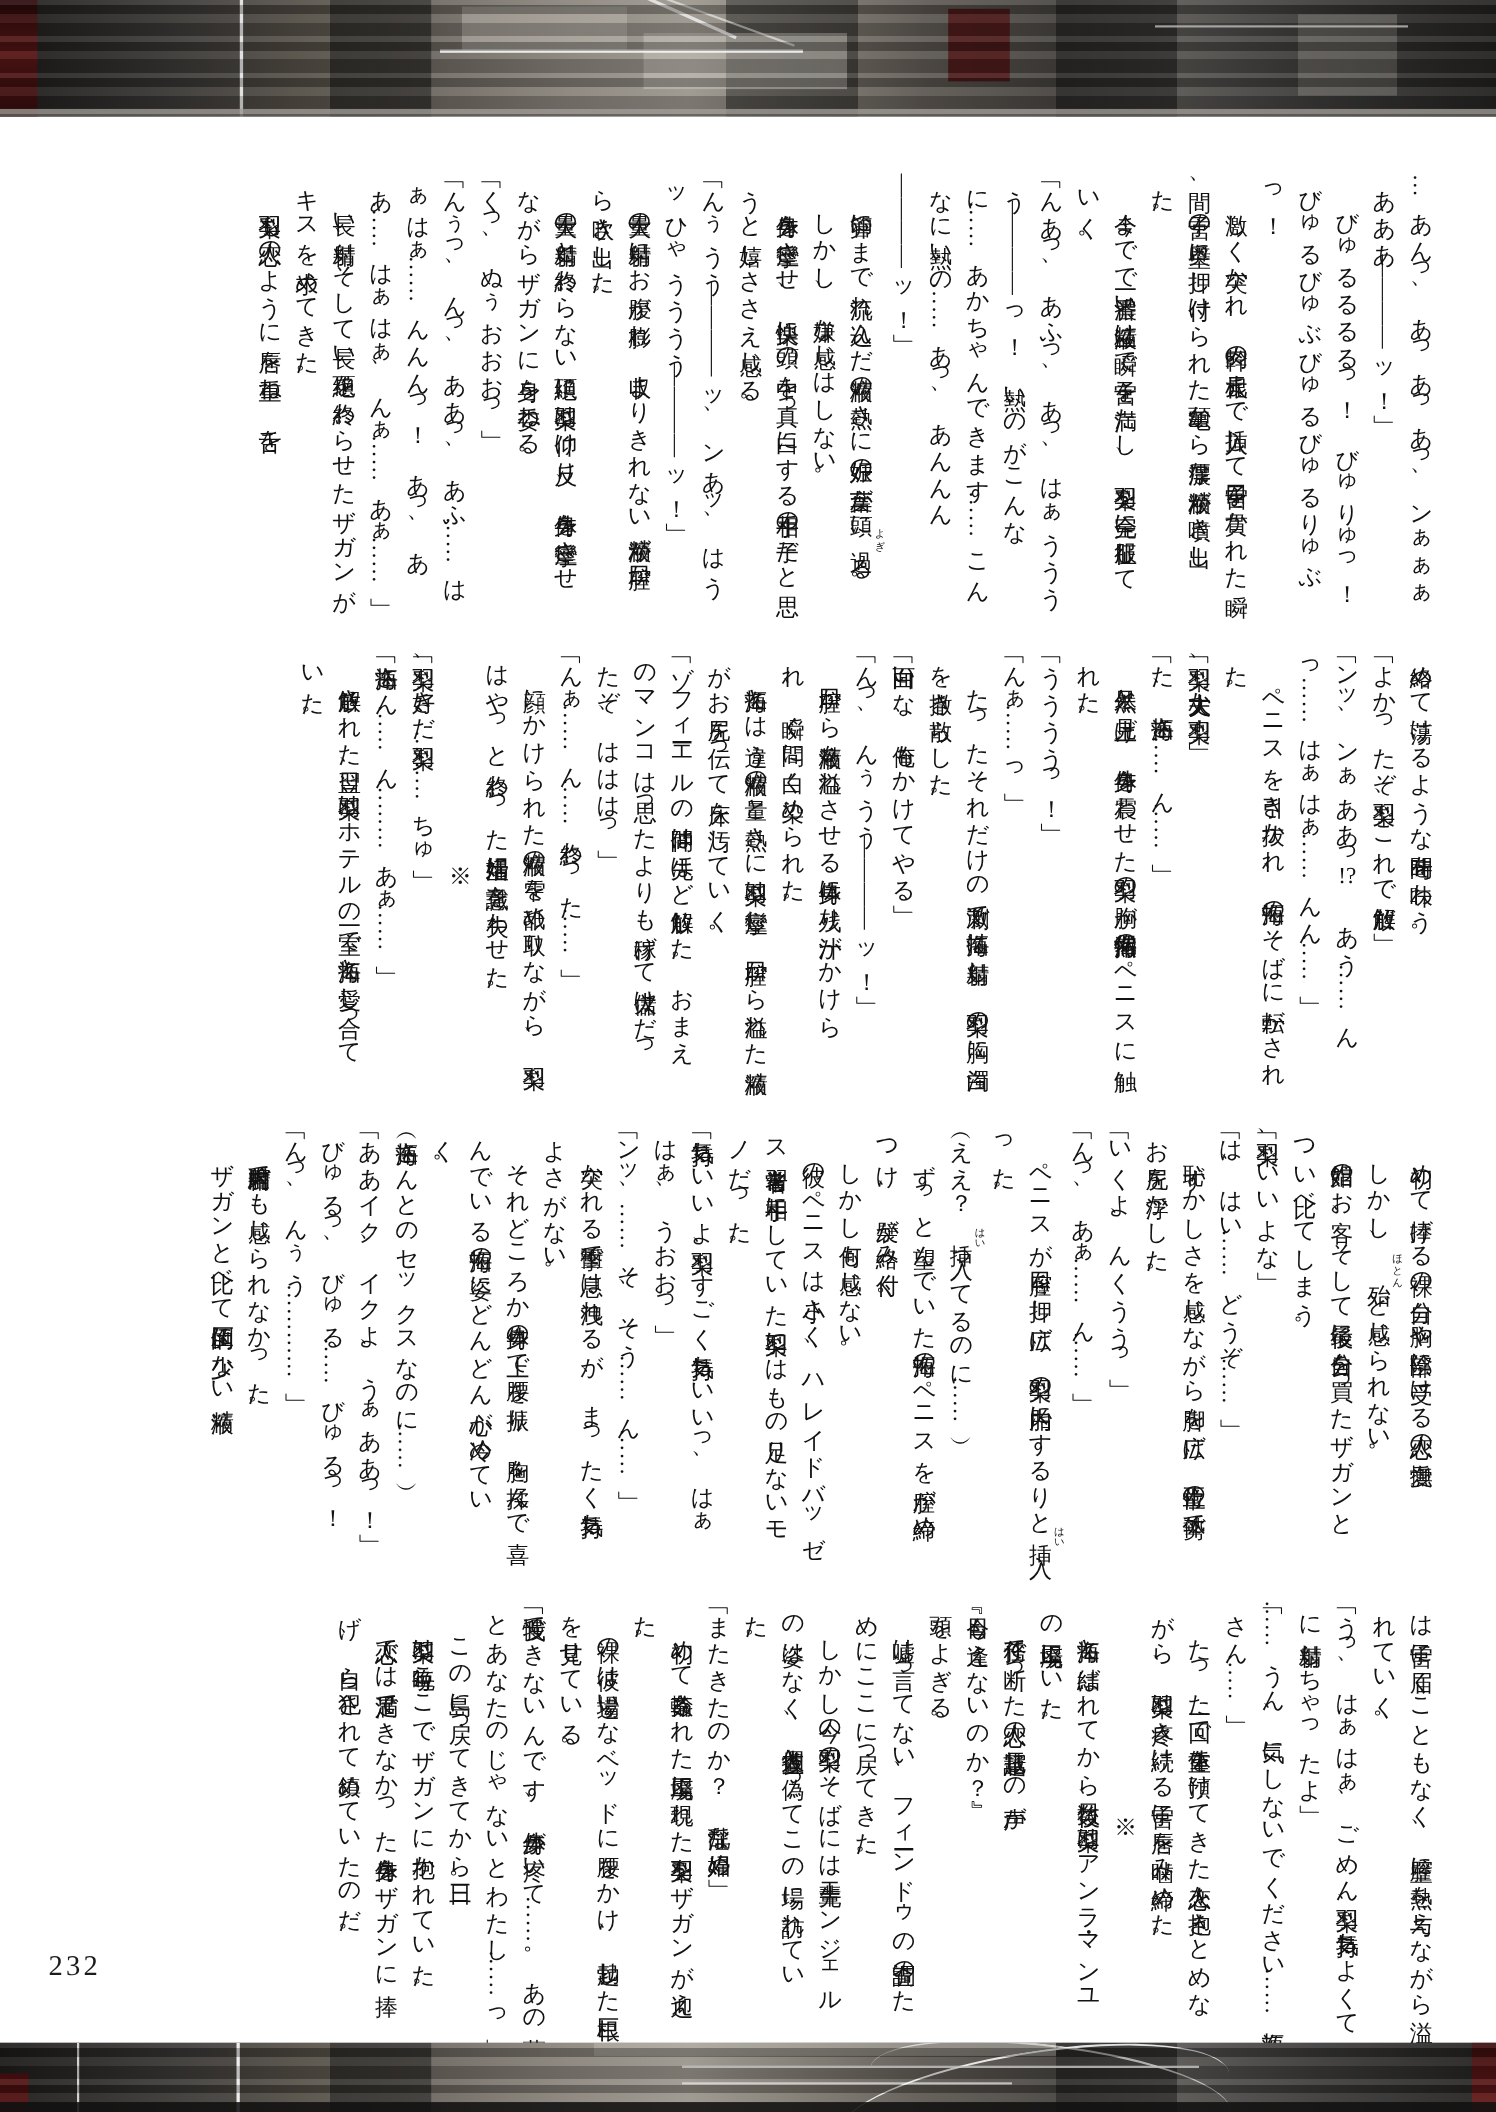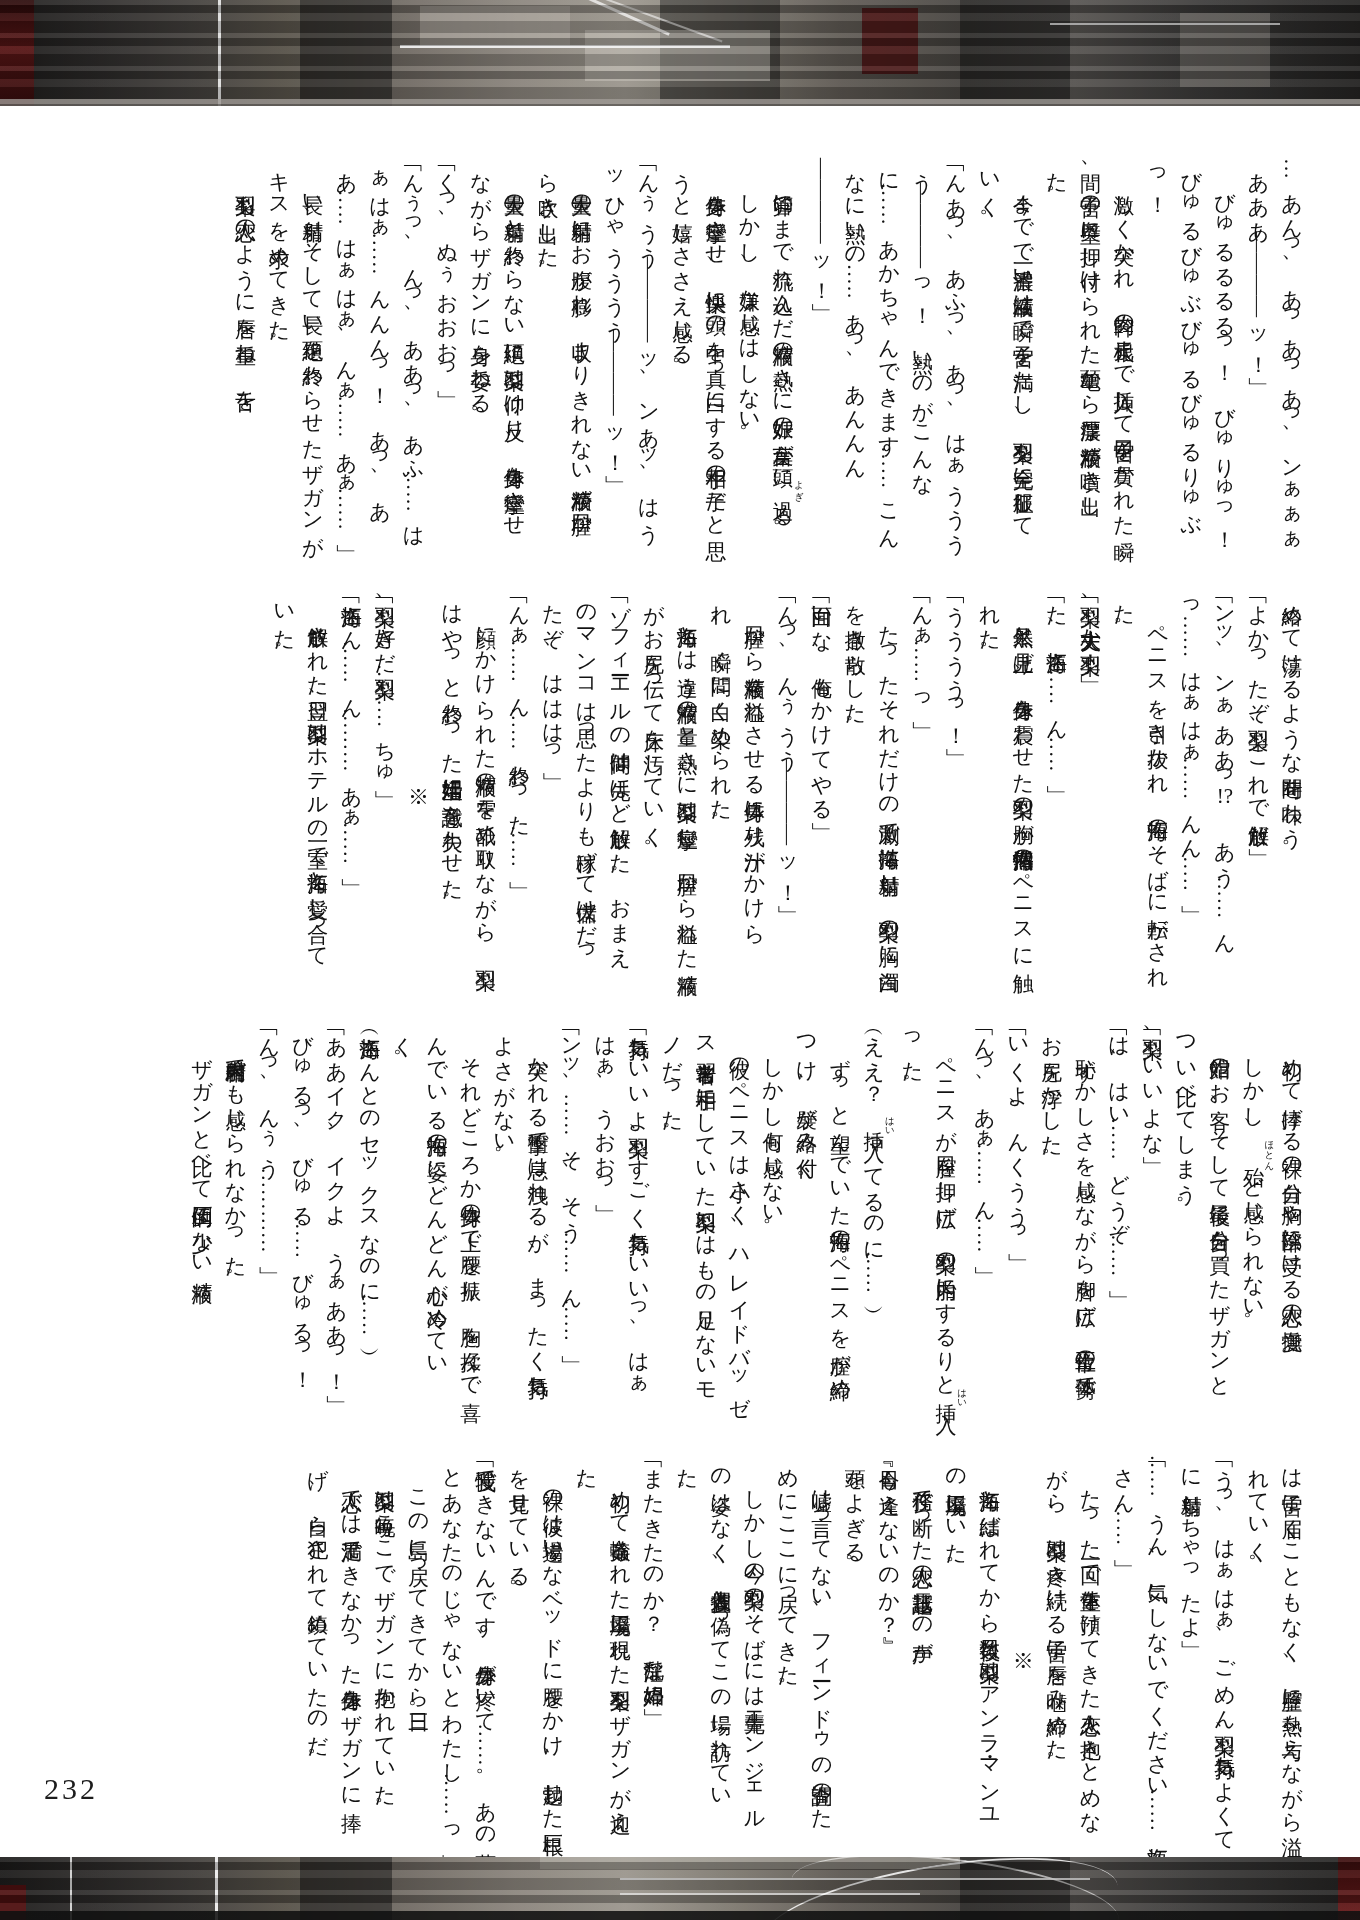--- a/index.html
+++ b/index.html
@@ -48,21 +48,21 @@
   .text-row{writing-mode:vertical-rl;-webkit-writing-mode:vertical-rl;
             width:1178px;height:388px;margin-bottom:44px;overflow:visible;
             font-size:21px;line-height:33.6px;letter-spacing:.5px;color:#121212;
             text-align:start;}
   .text-row p{margin:0;padding:0;}
   .text-row p.indent{text-indent:1em;}
   .text-row p.center{text-align:center;}
   ruby rt{font-size:.45em;letter-spacing:0;}
   .tcy{text-combine-upright:all;-webkit-text-combine:horizontal;}
 
-  .page-number{position:absolute;left:44px;top:1772px;font-size:30px;letter-spacing:3px;
+  .page-number{position:absolute;left:44px;top:1772px;font-size:26px;letter-spacing:3px;
                color:#1c1c1c;font-family:"Liberation Serif","DejaVu Serif",serif;}
 </style>
 </head>
 <body>
 
 <div class="page">
 
   <div class="band band-top">
     <div class="fr f-red-l"></div>
     <div class="fr f-dk1"></div>

